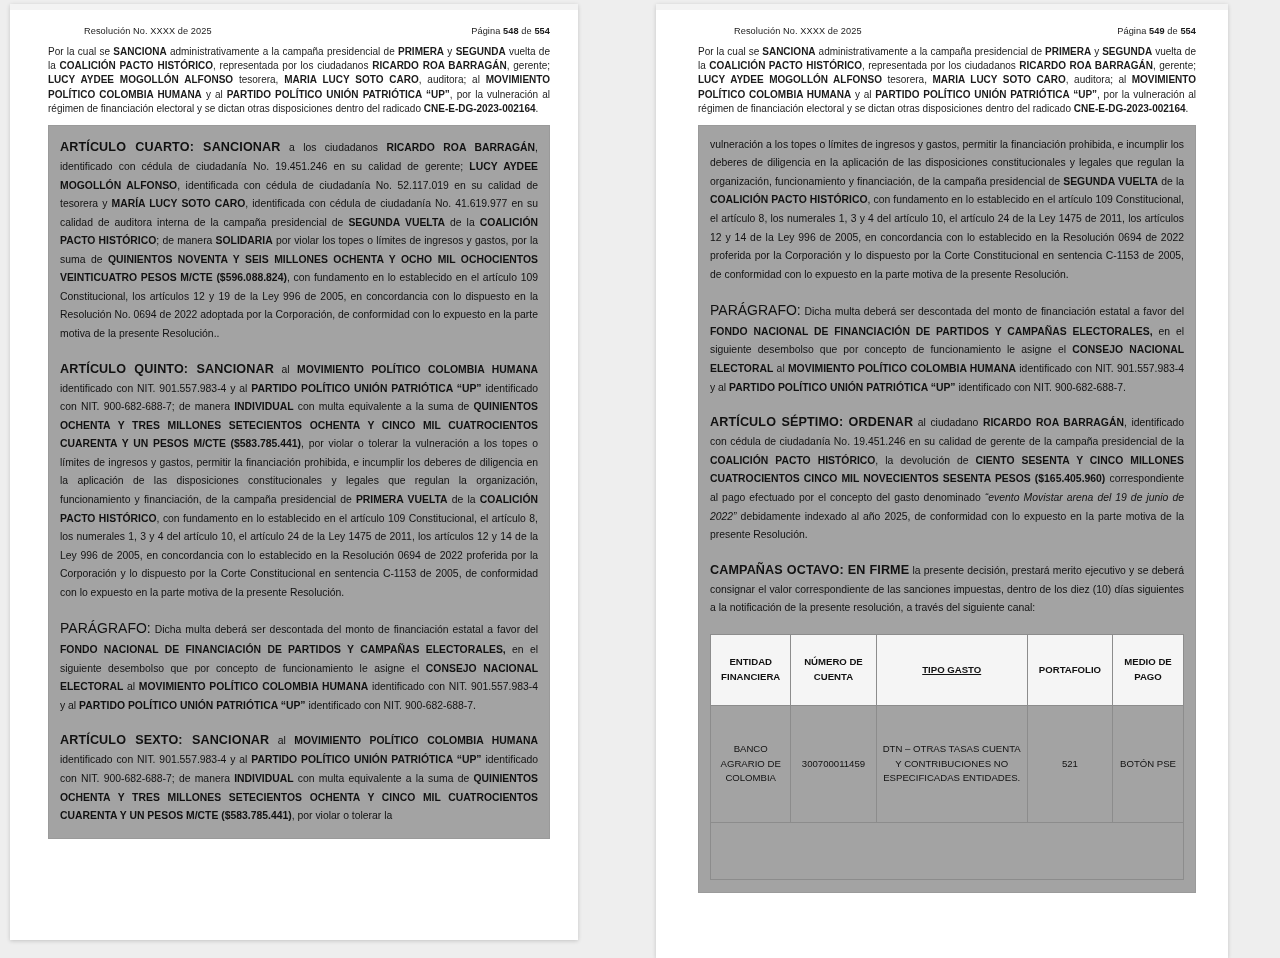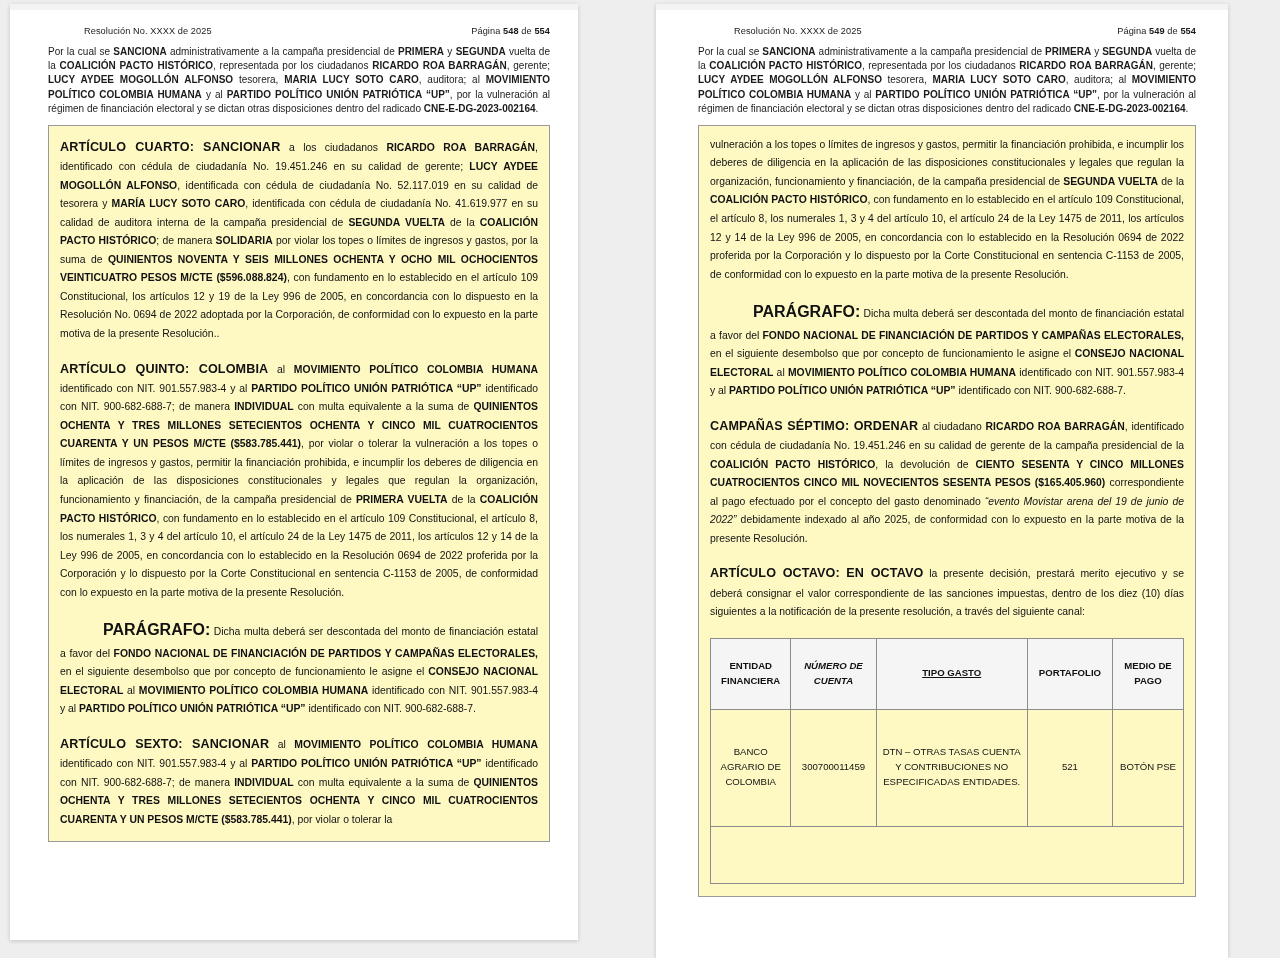--- a/index.html
+++ b/index.html
@@ -73,43 +73,42 @@
     text-align: justify;
     color: #1b1b1b;
   }
   .doc-subheader b { font-weight: 700; }
 
   
   .body-box {
     margin-top: 9px;
     border: 1px solid #9a9a9a;
     padding: 10px 11px 12px 11px;
-    background: #fef9c3;
+    background: #a3a3a3;
   }
 
   .para {
     font-size: 10.4px;
     line-height: 1.78;
     text-align: justify;
     color: #111;
     margin: 0 0 14px 0;
     hyphens: none;
   }
   .para:last-child { margin-bottom: 0; }
   .para b { font-weight: 700; }
   .para i { font-style: italic; }
   .art-title {
     font-size: 12.6px;
     font-weight: 700;
     letter-spacing: 0.01em;
   }
   .art-title-sm {
-    font-size: 16px;
-    font-weight: 700;
-    margin-left: 43px;
+    font-size: 14px;
+    font-weight: 400;
   }
 
   
   .pay-table {
     width: 100%;
     border-collapse: collapse;
     margin-top: 16px;
     font-size: 9.6px;
     color: #111;
     border-radius: 23px;
@@ -123,21 +122,21 @@
     line-height: 1.55;
   }
   .pay-table th {
     font-weight: 700;
     background: #f5f5f5;
     height: 58px;
   }
   .pay-table td { height: 104px; }
   .pay-table tr.empty-row td { height: 44px; border-top: 1px solid #8c8c8c; }
   .col-ent    { width: 17%; }
-  .col-num    { width: 18%; font-style: italic; }
+  .col-num    { width: 18%; }
   .col-tipo   { width: 32%; text-decoration: underline; }
   .col-port   { width: 18%; }
   .col-medio  { width: 15%; margin-left: 32px; }
 </style>
 </head>
 <body>
 
 <div class="viewer">
 
   <div class="page page-left">
@@ -159,21 +158,21 @@
       </div>
 
       <div class="body-box">
 
         <p class="para">
           <span class="art-title">ARTÍCULO CUARTO: SANCIONAR</span>
           a los ciudadanos <b>RICARDO ROA BARRAGÁN</b>, identificado con cédula de ciudadanía No. 19.451.246 en su calidad de gerente; <b>LUCY AYDEE MOGOLLÓN ALFONSO</b>, identificada con cédula de ciudadanía No. 52.117.019 en su calidad de tesorera y <b>MARÍA LUCY SOTO CARO</b>, identificada con cédula de ciudadanía No. 41.619.977 en su calidad de auditora interna de la campaña presidencial de <b>SEGUNDA VUELTA</b> de la <b>COALICIÓN PACTO HISTÓRICO</b>; de manera <b>SOLIDARIA</b> por violar los topes o límites de ingresos y gastos, por la suma de <b>QUINIENTOS NOVENTA Y SEIS MILLONES OCHENTA Y OCHO MIL OCHOCIENTOS VEINTICUATRO PESOS M/CTE ($596.088.824)</b>, con fundamento en lo establecido en el artículo 109 Constitucional, los artículos 12 y 19 de la Ley 996 de 2005, en concordancia con lo dispuesto en la Resolución No. 0694 de 2022 adoptada por la Corporación, de conformidad con lo expuesto en la parte motiva de la presente Resolución..
         </p>
 
         <p class="para">
-          <span class="art-title">ARTÍCULO QUINTO: COLOMBIA</span>
+          <span class="art-title">ARTÍCULO QUINTO: SANCIONAR</span>
           al <b>MOVIMIENTO POLÍTICO COLOMBIA HUMANA</b> identificado con NIT. 901.557.983-4 y al <b>PARTIDO POLÍTICO UNIÓN PATRIÓTICA “UP”</b> identificado con NIT. 900-682-688-7; de manera <b>INDIVIDUAL</b> con multa equivalente a la suma de <b>QUINIENTOS OCHENTA Y TRES MILLONES SETECIENTOS OCHENTA Y CINCO MIL CUATROCIENTOS CUARENTA Y UN PESOS M/CTE ($583.785.441)</b>, por violar o tolerar la vulneración a los topes o límites de ingresos y gastos, permitir la financiación prohibida, e incumplir los deberes de diligencia en la aplicación de las disposiciones constitucionales y legales que regulan la organización, funcionamiento y financiación, de la campaña presidencial de <b>PRIMERA VUELTA</b> de la <b>COALICIÓN PACTO HISTÓRICO</b>, con fundamento en lo establecido en el artículo 109 Constitucional, el artículo 8, los numerales 1, 3 y 4 del artículo 10, el artículo 24 de la Ley 1475 de 2011, los artículos 12 y 14 de la Ley 996 de 2005, en concordancia con lo establecido en la Resolución 0694 de 2022 proferida por la Corporación y lo dispuesto por la Corte Constitucional en sentencia C-1153 de 2005, de conformidad con lo expuesto en la parte motiva de la presente Resolución.
         </p>
 
         <p class="para">
           <span class="art-title-sm">PARÁGRAFO:</span>
           Dicha multa deberá ser descontada del monto de financiación estatal a favor del <b>FONDO NACIONAL DE FINANCIACIÓN DE PARTIDOS Y CAMPAÑAS ELECTORALES,</b> en el siguiente desembolso que por concepto de funcionamiento le asigne el <b>CONSEJO NACIONAL ELECTORAL</b> al <b>MOVIMIENTO POLÍTICO COLOMBIA HUMANA</b> identificado con NIT. 901.557.983-4 y al <b>PARTIDO POLÍTICO UNIÓN PATRIÓTICA “UP”</b> identificado con NIT. 900-682-688-7.
         </p>
 
         <p class="para">
           <span class="art-title">ARTÍCULO SEXTO: SANCIONAR</span>
@@ -207,26 +206,26 @@
         <p class="para">
           vulneración a los topes o límites de ingresos y gastos, permitir la financiación prohibida, e incumplir los deberes de diligencia en la aplicación de las disposiciones constitucionales y legales que regulan la organización, funcionamiento y financiación, de la campaña presidencial de <b>SEGUNDA VUELTA</b> de la <b>COALICIÓN PACTO HISTÓRICO</b>, con fundamento en lo establecido en el artículo 109 Constitucional, el artículo 8, los numerales 1, 3 y 4 del artículo 10, el artículo 24 de la Ley 1475 de 2011, los artículos 12 y 14 de la Ley 996 de 2005, en concordancia con lo establecido en la Resolución 0694 de 2022 proferida por la Corporación y lo dispuesto por la Corte Constitucional en sentencia C-1153 de 2005, de conformidad con lo expuesto en la parte motiva de la presente Resolución.
         </p>
 
         <p class="para">
           <span class="art-title-sm">PARÁGRAFO:</span>
           Dicha multa deberá ser descontada del monto de financiación estatal a favor del <b>FONDO NACIONAL DE FINANCIACIÓN DE PARTIDOS Y CAMPAÑAS ELECTORALES,</b> en el siguiente desembolso que por concepto de funcionamiento le asigne el <b>CONSEJO NACIONAL ELECTORAL</b> al <b>MOVIMIENTO POLÍTICO COLOMBIA HUMANA</b> identificado con NIT. 901.557.983-4 y al <b>PARTIDO POLÍTICO UNIÓN PATRIÓTICA “UP”</b> identificado con NIT. 900-682-688-7.
         </p>
 
         <p class="para">
-          <span class="art-title">CAMPAÑAS SÉPTIMO: ORDENAR</span>
+          <span class="art-title">ARTÍCULO SÉPTIMO: ORDENAR</span>
           al ciudadano <b>RICARDO ROA BARRAGÁN</b>, identificado con cédula de ciudadanía No. 19.451.246 en su calidad de gerente de la campaña presidencial de la <b>COALICIÓN PACTO HISTÓRICO</b>, la devolución de <b>CIENTO SESENTA Y CINCO MILLONES CUATROCIENTOS CINCO MIL NOVECIENTOS SESENTA PESOS ($165.405.960)</b> correspondiente al pago efectuado por el concepto del gasto denominado <i>“evento Movistar arena del 19 de junio de 2022”</i> debidamente indexado al año 2025, de conformidad con lo expuesto en la parte motiva de la presente Resolución.
         </p>
 
         <p class="para">
-          <span class="art-title">ARTÍCULO OCTAVO: EN OCTAVO</span>
+          <span class="art-title">CAMPAÑAS OCTAVO: EN FIRME</span>
           la presente decisión, prestará merito ejecutivo y se deberá consignar el valor correspondiente de las sanciones impuestas, dentro de los diez (10) días siguientes a la notificación de la presente resolución, a través del siguiente canal:
         </p>
 
         <table class="pay-table">
           <thead>
             <tr>
               <th class="col-ent">ENTIDAD FINANCIERA</th>
               <th class="col-num">NÚMERO DE CUENTA</th>
               <th class="col-tipo">TIPO GASTO</th>
               <th class="col-port">PORTAFOLIO</th>

